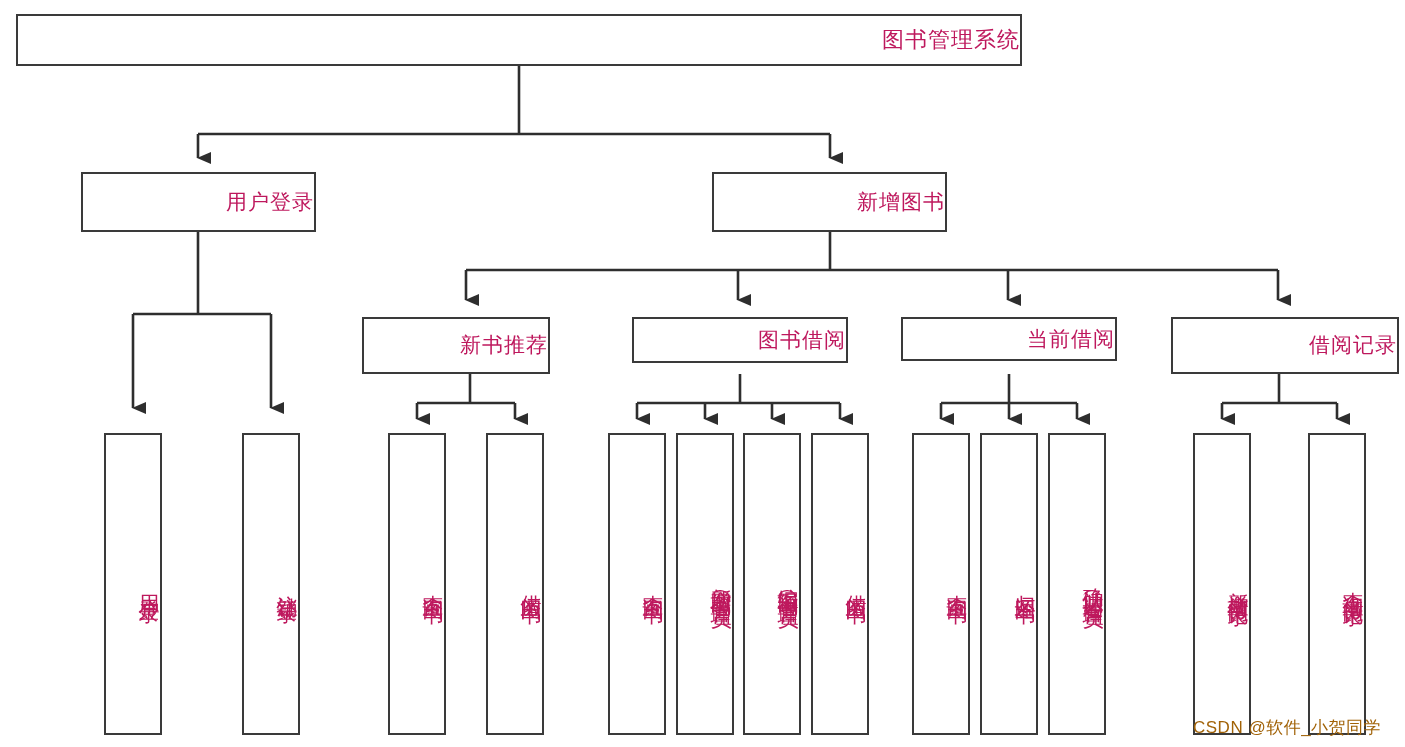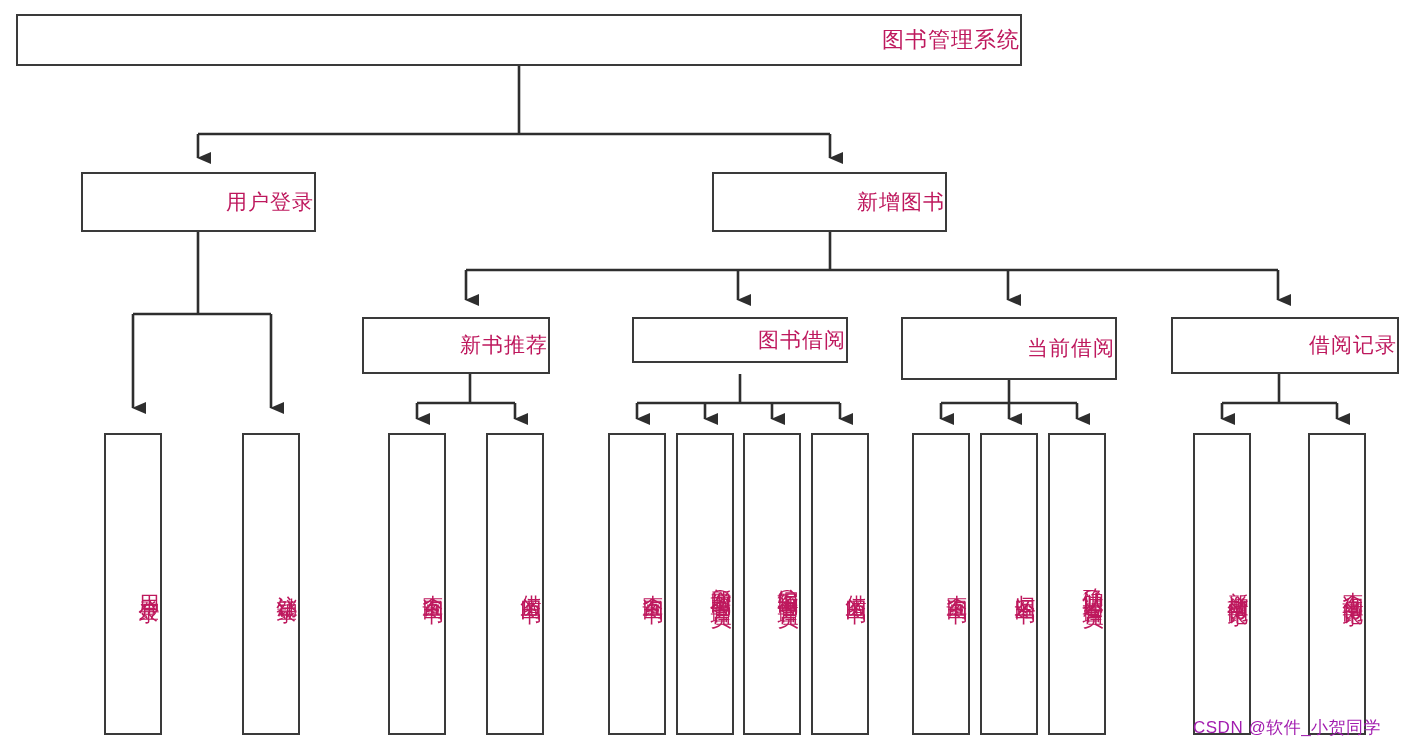--- a/index.html
+++ b/index.html
@@ -49,21 +49,21 @@
     letter-spacing: 3px;
     white-space: nowrap;
     line-height: 1;
   }
   .node.root .label {
     font-size: 22px;
   }
   .watermark {
     position: absolute;
     font-size: 17px;
-    color: #a21caf;
+    color: #a16207;
     white-space: nowrap;
     user-select: none;
     letter-spacing: 0.5px;
   }
 </style>
 </head>
 <body>
 
 <div id="canvas">
 
@@ -127,21 +127,21 @@
   <div class="node" style="left:712px; top:172px; width:235px; height:60px;">
     <span class="label">新增图书</span>
   </div>
 
   <div class="node" style="left:362px; top:317px; width:188px; height:57px;">
     <span class="label">新书推荐</span>
   </div>
   <div class="node" style="left:632px; top:317px; width:216px; height:46px;">
     <span class="label">图书借阅</span>
   </div>
-  <div class="node" style="left:901px; top:317px; width:216px; height:63px;">
+  <div class="node" style="left:901px; top:317px; width:216px; height:44px;">
     <span class="label">当前借阅</span>
   </div>
   <div class="node" style="left:1171px; top:317px; width:228px; height:57px;">
     <span class="label">借阅记录</span>
   </div>
 
   <div class="node leaf" style="left:104px; top:433px; width:58px; height:302px;">
     <span class="label">用户登录</span>
   </div>
   <div class="node leaf" style="left:242px; top:433px; width:58px; height:302px;">

